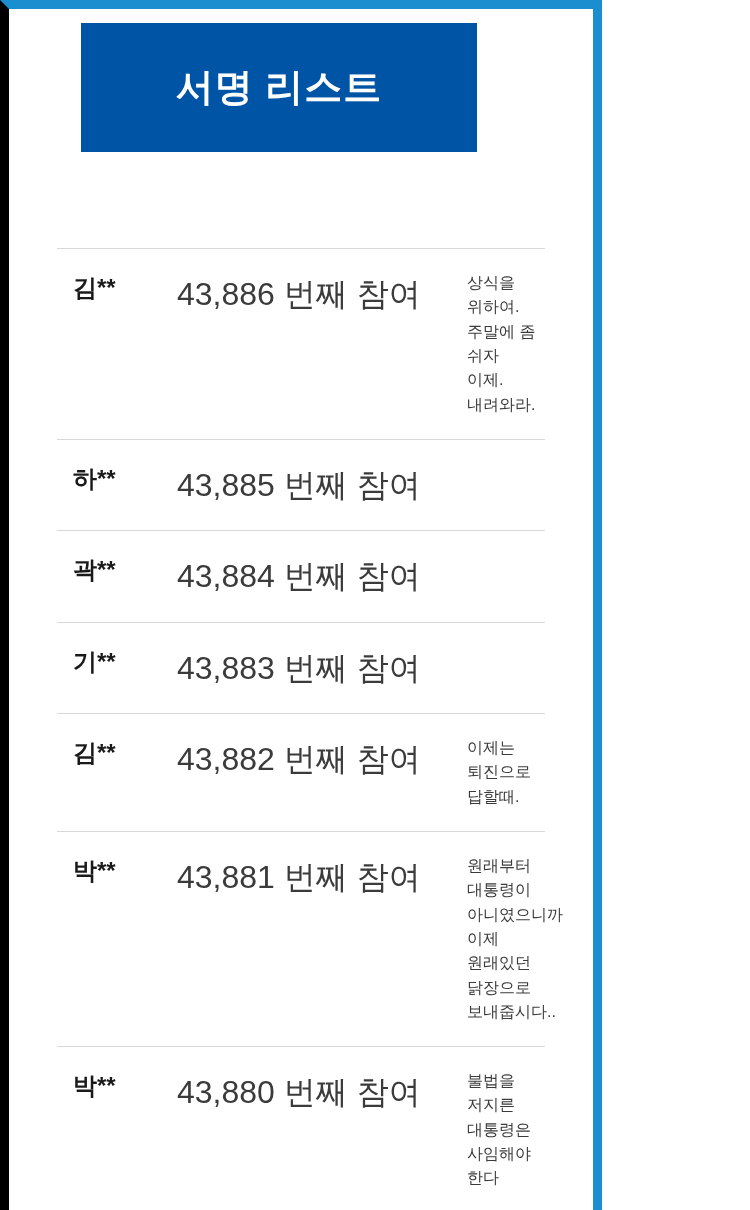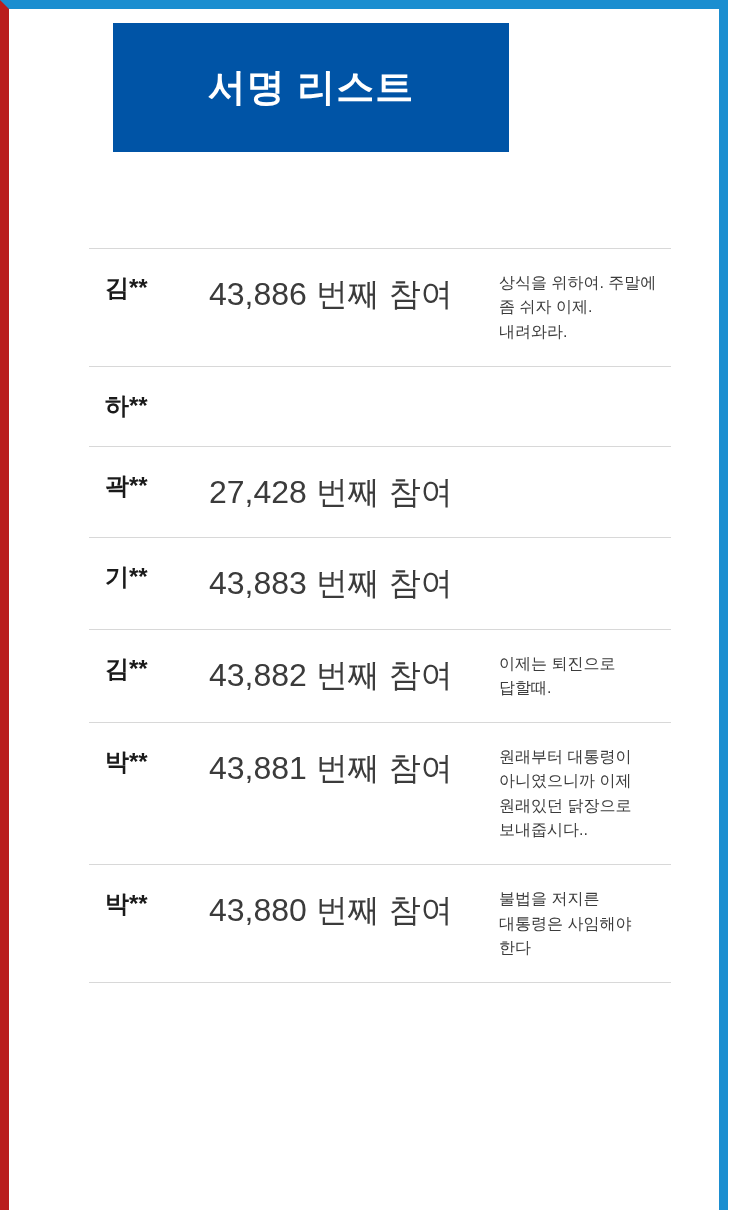--- a/index.html
+++ b/index.html
@@ -8,28 +8,27 @@
   }
   body {
     width: 750px;
     height: 1210px;
     background: #ffffff;
     font-family: "Liberation Sans", "DejaVu Sans", sans-serif;
     overflow: hidden;
   }
   .page {
     position: relative;
-    width: 728px;
+    width: 602px;
     height: 1210px;
     box-sizing: border-box;
-    border-left: 9px solid #b91c1c;
+    border-left: 9px solid #000000;
     border-right: 9px solid #1b8ed0;
     border-top: 9px solid #1b8ed0;
     background: #ffffff;
-    padding-left: 32px;
   }
   .inner {
     position: relative;
     width: 100%;
     height: 100%;
     background: #ffffff;
     overflow: hidden;
   }
   .title-banner {
     margin: 14px 0 0 72px;
@@ -99,25 +98,26 @@
     <div class="list">
 
       <div class="row">
         <div class="col-name">김**</div>
         <div class="col-order">43,886 번째 참여</div>
         <div class="col-comment">상식을 위하여. 주말에 좀 쉬자 이제. 내려와라.</div>
       </div>
 
       <div class="row">
         <div class="col-name">하**</div>
+        <div class="col-order">43,885 번째 참여</div>
       </div>
 
       <div class="row">
         <div class="col-name">곽**</div>
-        <div class="col-order">27,428 번째 참여</div>
+        <div class="col-order">43,884 번째 참여</div>
       </div>
 
       <div class="row">
         <div class="col-name">기**</div>
         <div class="col-order">43,883 번째 참여</div>
       </div>
 
       <div class="row">
         <div class="col-name">김**</div>
         <div class="col-order">43,882 번째 참여</div>

